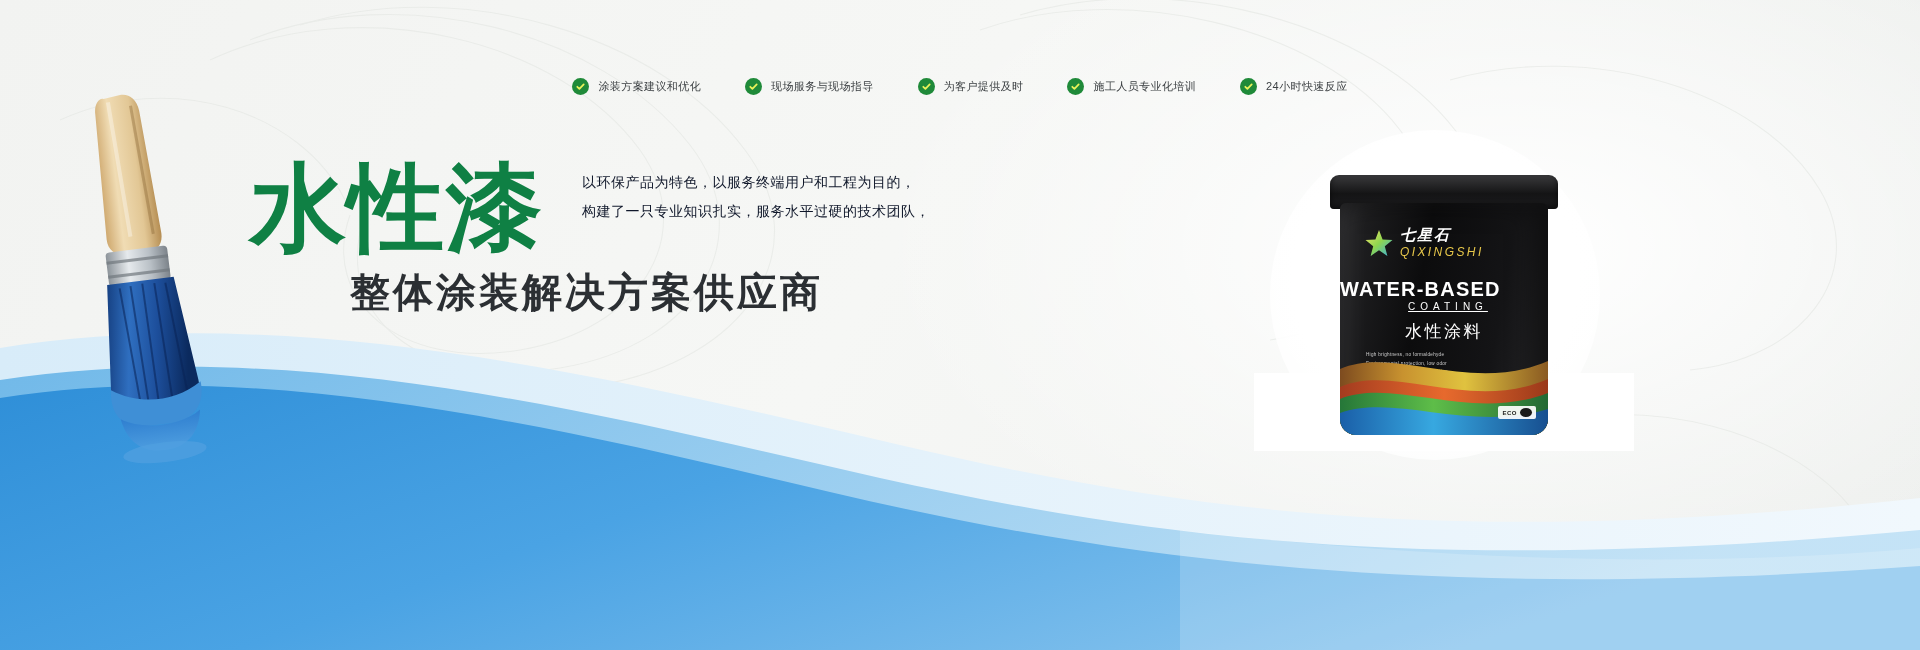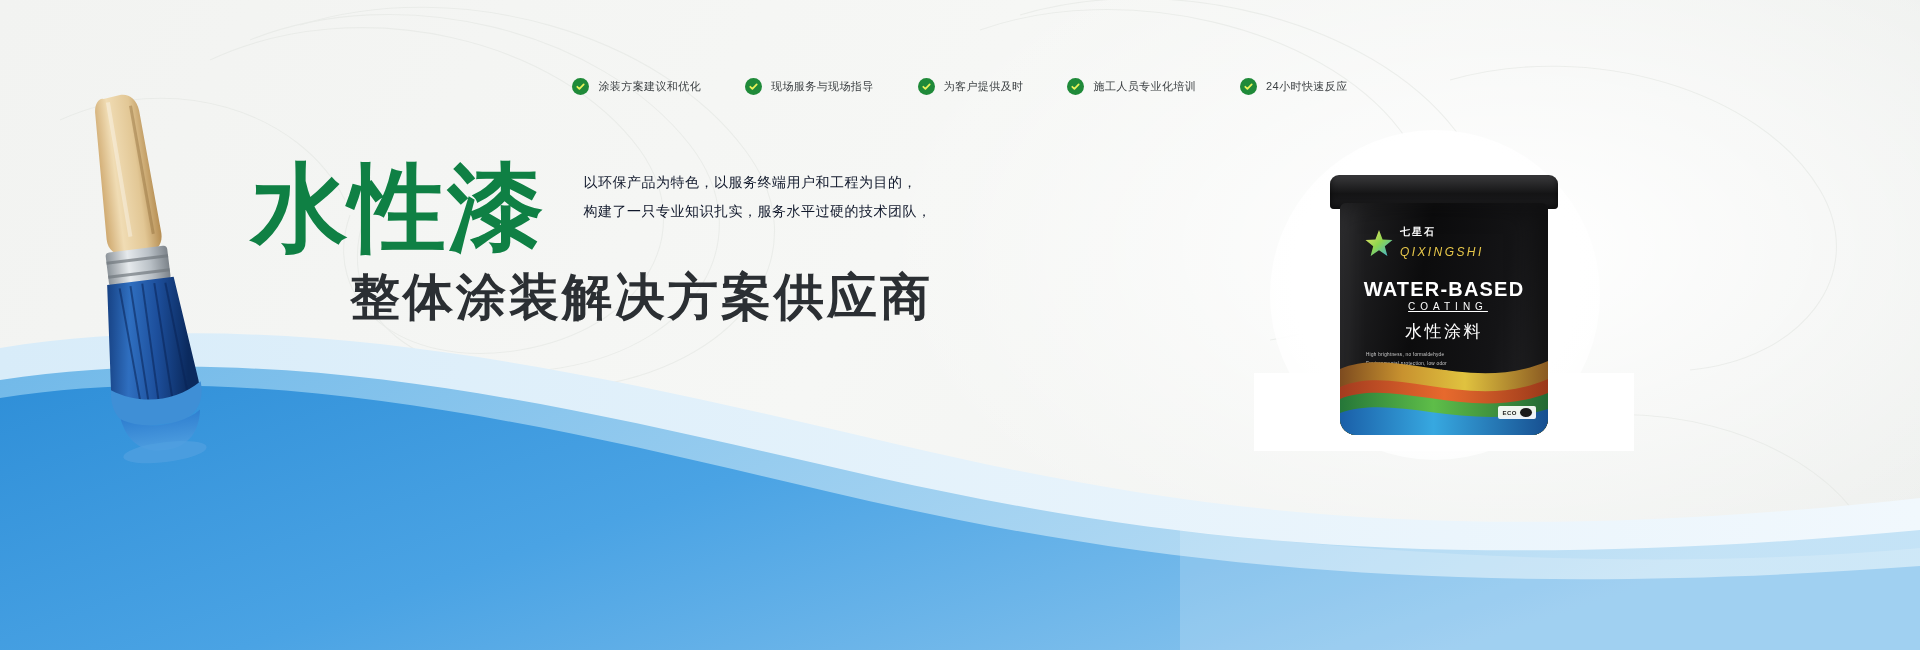--- a/index.html
+++ b/index.html
@@ -33,21 +33,21 @@
   .feature-label{font-size:11px;color:#3c4043;letter-spacing:.4px;line-height:1;}
 
   
   .headline-wrap{position:absolute;left:250px;top:150px;z-index:7;}
   .headline-row{display:flex;align-items:flex-start;justify-content:center;}
   .headline-main{font-size:96px;line-height:1;font-weight:700;color:#0f8044;
     letter-spacing:2px;margin:0;padding-top:10px;}
   .para{margin-left:22px;padding-top:22px;}
   .para p{margin:0 0 7px 16px;font-size:14px;line-height:1.55;color:#0f172a;
     letter-spacing:.5px;white-space:nowrap;}
-  .subhead{margin-top:14px;margin-left:100px;font-size:50px;font-weight:700;
+  .subhead{margin-top:14px;margin-left:100px;font-size:40px;font-weight:700;
     color:#2b2f33;letter-spacing:3px;line-height:1.1;white-space:nowrap;}
 
   
   .brush{position:absolute;left:40px;top:85px;width:190px;height:420px;z-index:5;
     transform:rotate(-7deg);transform-origin:50% 0%;}
   .brush svg{width:100%;height:100%;display:block;}
 
   
   .product{position:absolute;right:310px;top:130px;width:330px;height:330px;z-index:6;}
   .spotlight{position:absolute;left:-10px;top:0;width:330px;height:330px;border-radius:50%;
@@ -57,25 +57,25 @@
     background:linear-gradient(180deg,#3a3a3c 0%,#141415 55%,#1d1d1f 100%);
     box-shadow:inset 0 -3px 6px rgba(0,0,0,.6);}
   .bucket-body{position:absolute;left:18px;top:28px;width:208px;height:232px;
     border-radius:6px 6px 16px 16px;overflow:hidden;
     background:linear-gradient(100deg,#252527 0%,#0c0c0d 38%,#141416 72%,#2a2a2c 100%);
     box-shadow:inset -14px 0 26px rgba(0,0,0,.55), inset 14px 0 20px rgba(255,255,255,.05);}
   .bucket-rainbow{position:absolute;left:0;bottom:0;width:100%;height:96px;}
   .bucket-rainbow svg{width:100%;height:100%;display:block;}
   .logo-star{position:absolute;left:24px;top:26px;width:30px;height:30px;}
   .logo-star svg{width:100%;height:100%;display:block;}
-  .logo-cn{position:absolute;left:60px;top:24px;color:#ffffff;font-size:10px;
-    font-weight:700;letter-spacing:2px;line-height:1;}
+  .logo-cn{position:absolute;left:60px;top:24px;color:#ffffff;font-size:15px;
+    font-weight:700;letter-spacing:2px;line-height:1;font-style:italic;}
   .logo-en{position:absolute;left:60px;top:43px;color:#e8c84a;font-size:12px;
     letter-spacing:2.4px;line-height:1;font-style:italic;}
-  .prod-en{position:absolute;left:0;right:0;top:76px;text-align:center;color:#ffffff;
+  .prod-en{position:absolute;left:0;right:0;top:76px;color:#ffffff;
     font-size:20px;font-weight:700;letter-spacing:1.2px;line-height:1;}
   .prod-sub{position:absolute;left:8px;right:0;top:99px;text-align:center;color:#ffffff;
     font-size:10px;letter-spacing:5px;line-height:1;text-decoration:underline;}
   .prod-cn{position:absolute;left:0;right:0;top:120px;text-align:center;color:#ffffff;
     font-size:17px;font-weight:400;letter-spacing:2.5px;line-height:1;}
   .prod-lines{position:absolute;left:26px;top:148px;width:150px;}
   .prod-lines span{display:block;color:#cfcfcf;font-size:4.6px;line-height:1.9;
     letter-spacing:.3px;white-space:nowrap;}
   .eco-badge{position:absolute;right:12px;bottom:16px;display:flex;align-items:center;gap:3px;
     background:rgba(255,255,255,.92);border-radius:2px;padding:2px 4px;}

